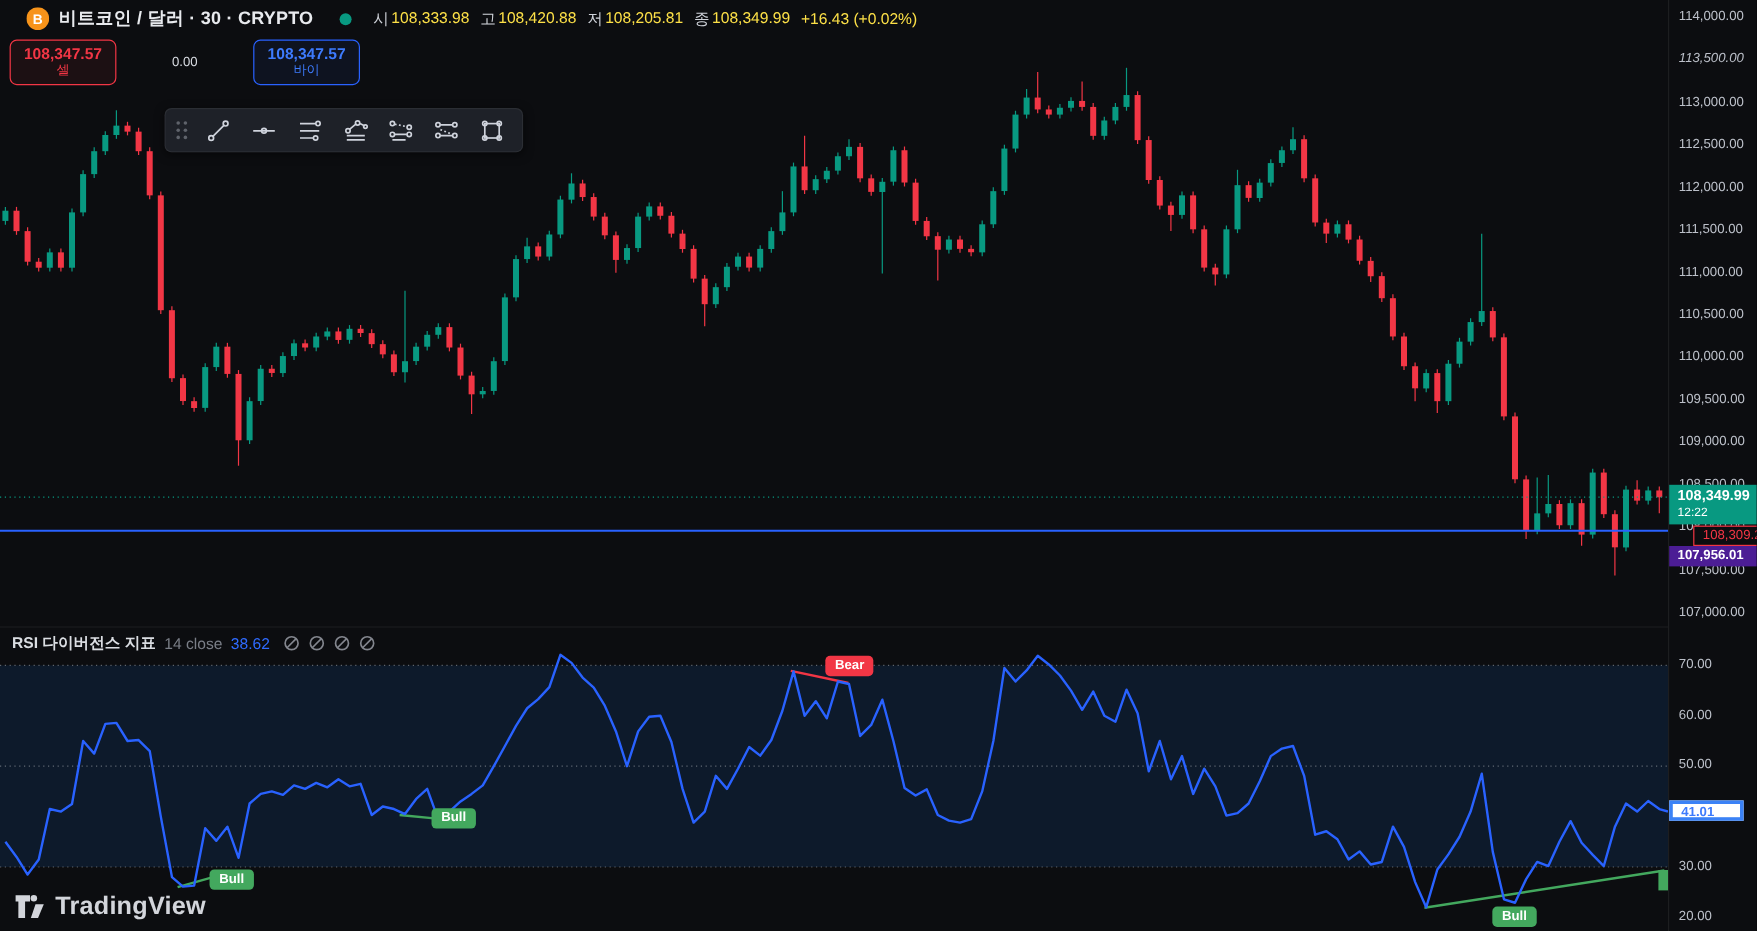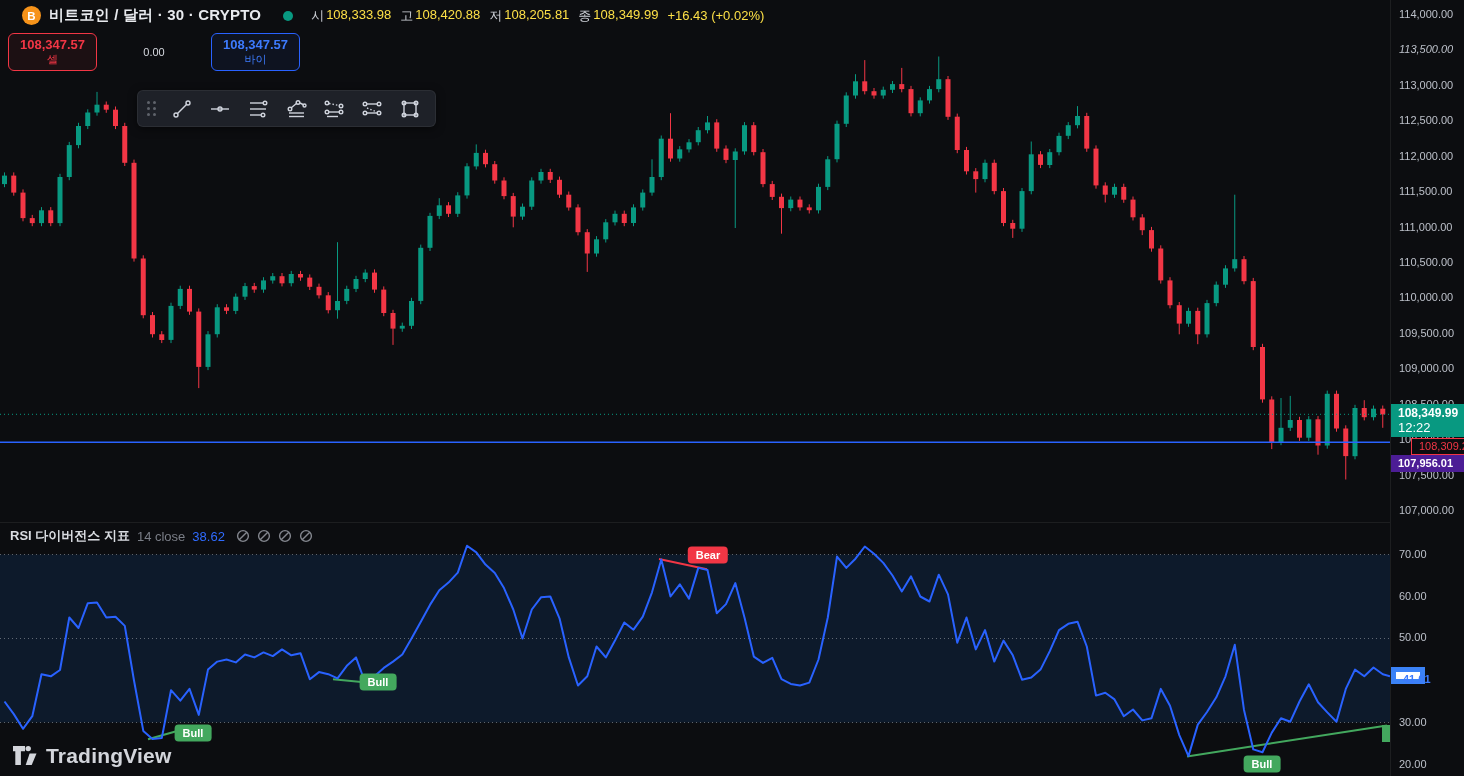--- a/index.html
+++ b/index.html
@@ -41,24 +41,24 @@
   .rsiv{color:#2f6bff;}
   .eyeicons{display:flex;gap:7px;margin-left:4px;}
   .noicon{cursor:pointer;display:flex;}
   
   #axis{position:absolute;top:0;left:1390px;width:74px;height:776px;background:#0c0d10;
         border-left:1px solid rgba(255,255,255,0.07);z-index:10;cursor:ns-resize;}
   .tick{position:absolute;left:8px;font-size:11px;color:#bcc0c9;white-space:nowrap;}
   .badge{position:absolute;left:0;width:74px;padding-left:7px;z-index:20;}
   .badge-last{background:#089981;color:#fff;height:33px;padding-top:2px;}
   .badge-last .p{font-size:12px;font-weight:700;line-height:15px;}
-  .badge-last .t{font-size:13px;line-height:14px;}
+  .badge-last .t{font-size:10px;line-height:14px;}
   .badge-bid{border:1px solid #f23645;color:#f23645;background:#0c0d10;height:17px;font-size:11px;line-height:15px;}
   .badge-line{background:#4c1d95;color:#fff;height:17px;font-size:11px;font-weight:700;line-height:16px;}
-  .badge-rsi{border:5px solid #3b82f6;color:#3d7bfd;background:#ffffff;height:17px;width:34px;
+  .badge-rsi{border:3px solid #3b82f6;color:#3d7bfd;background:#ffffff;height:17px;width:62px;
              font-size:11px;font-weight:600;line-height:15px;}
   
   #ovl{position:absolute;top:0;left:0;width:1390px;height:776px;z-index:15;pointer-events:none;}
   .sig{position:absolute;transform:translate(-50%,-50%);font-size:11px;font-weight:700;color:#fff;
        padding:2px 8px;border-radius:4px;line-height:13px;}
   .sig.bull{background:#43a85e;}
   .sig.bear{background:#f23645;}
   .endbar{position:absolute;background:#43a85e;}
   
   .wm{position:absolute;left:12px;top:743px;display:flex;align-items:center;gap:7px;z-index:30;opacity:.92;cursor:pointer;}

